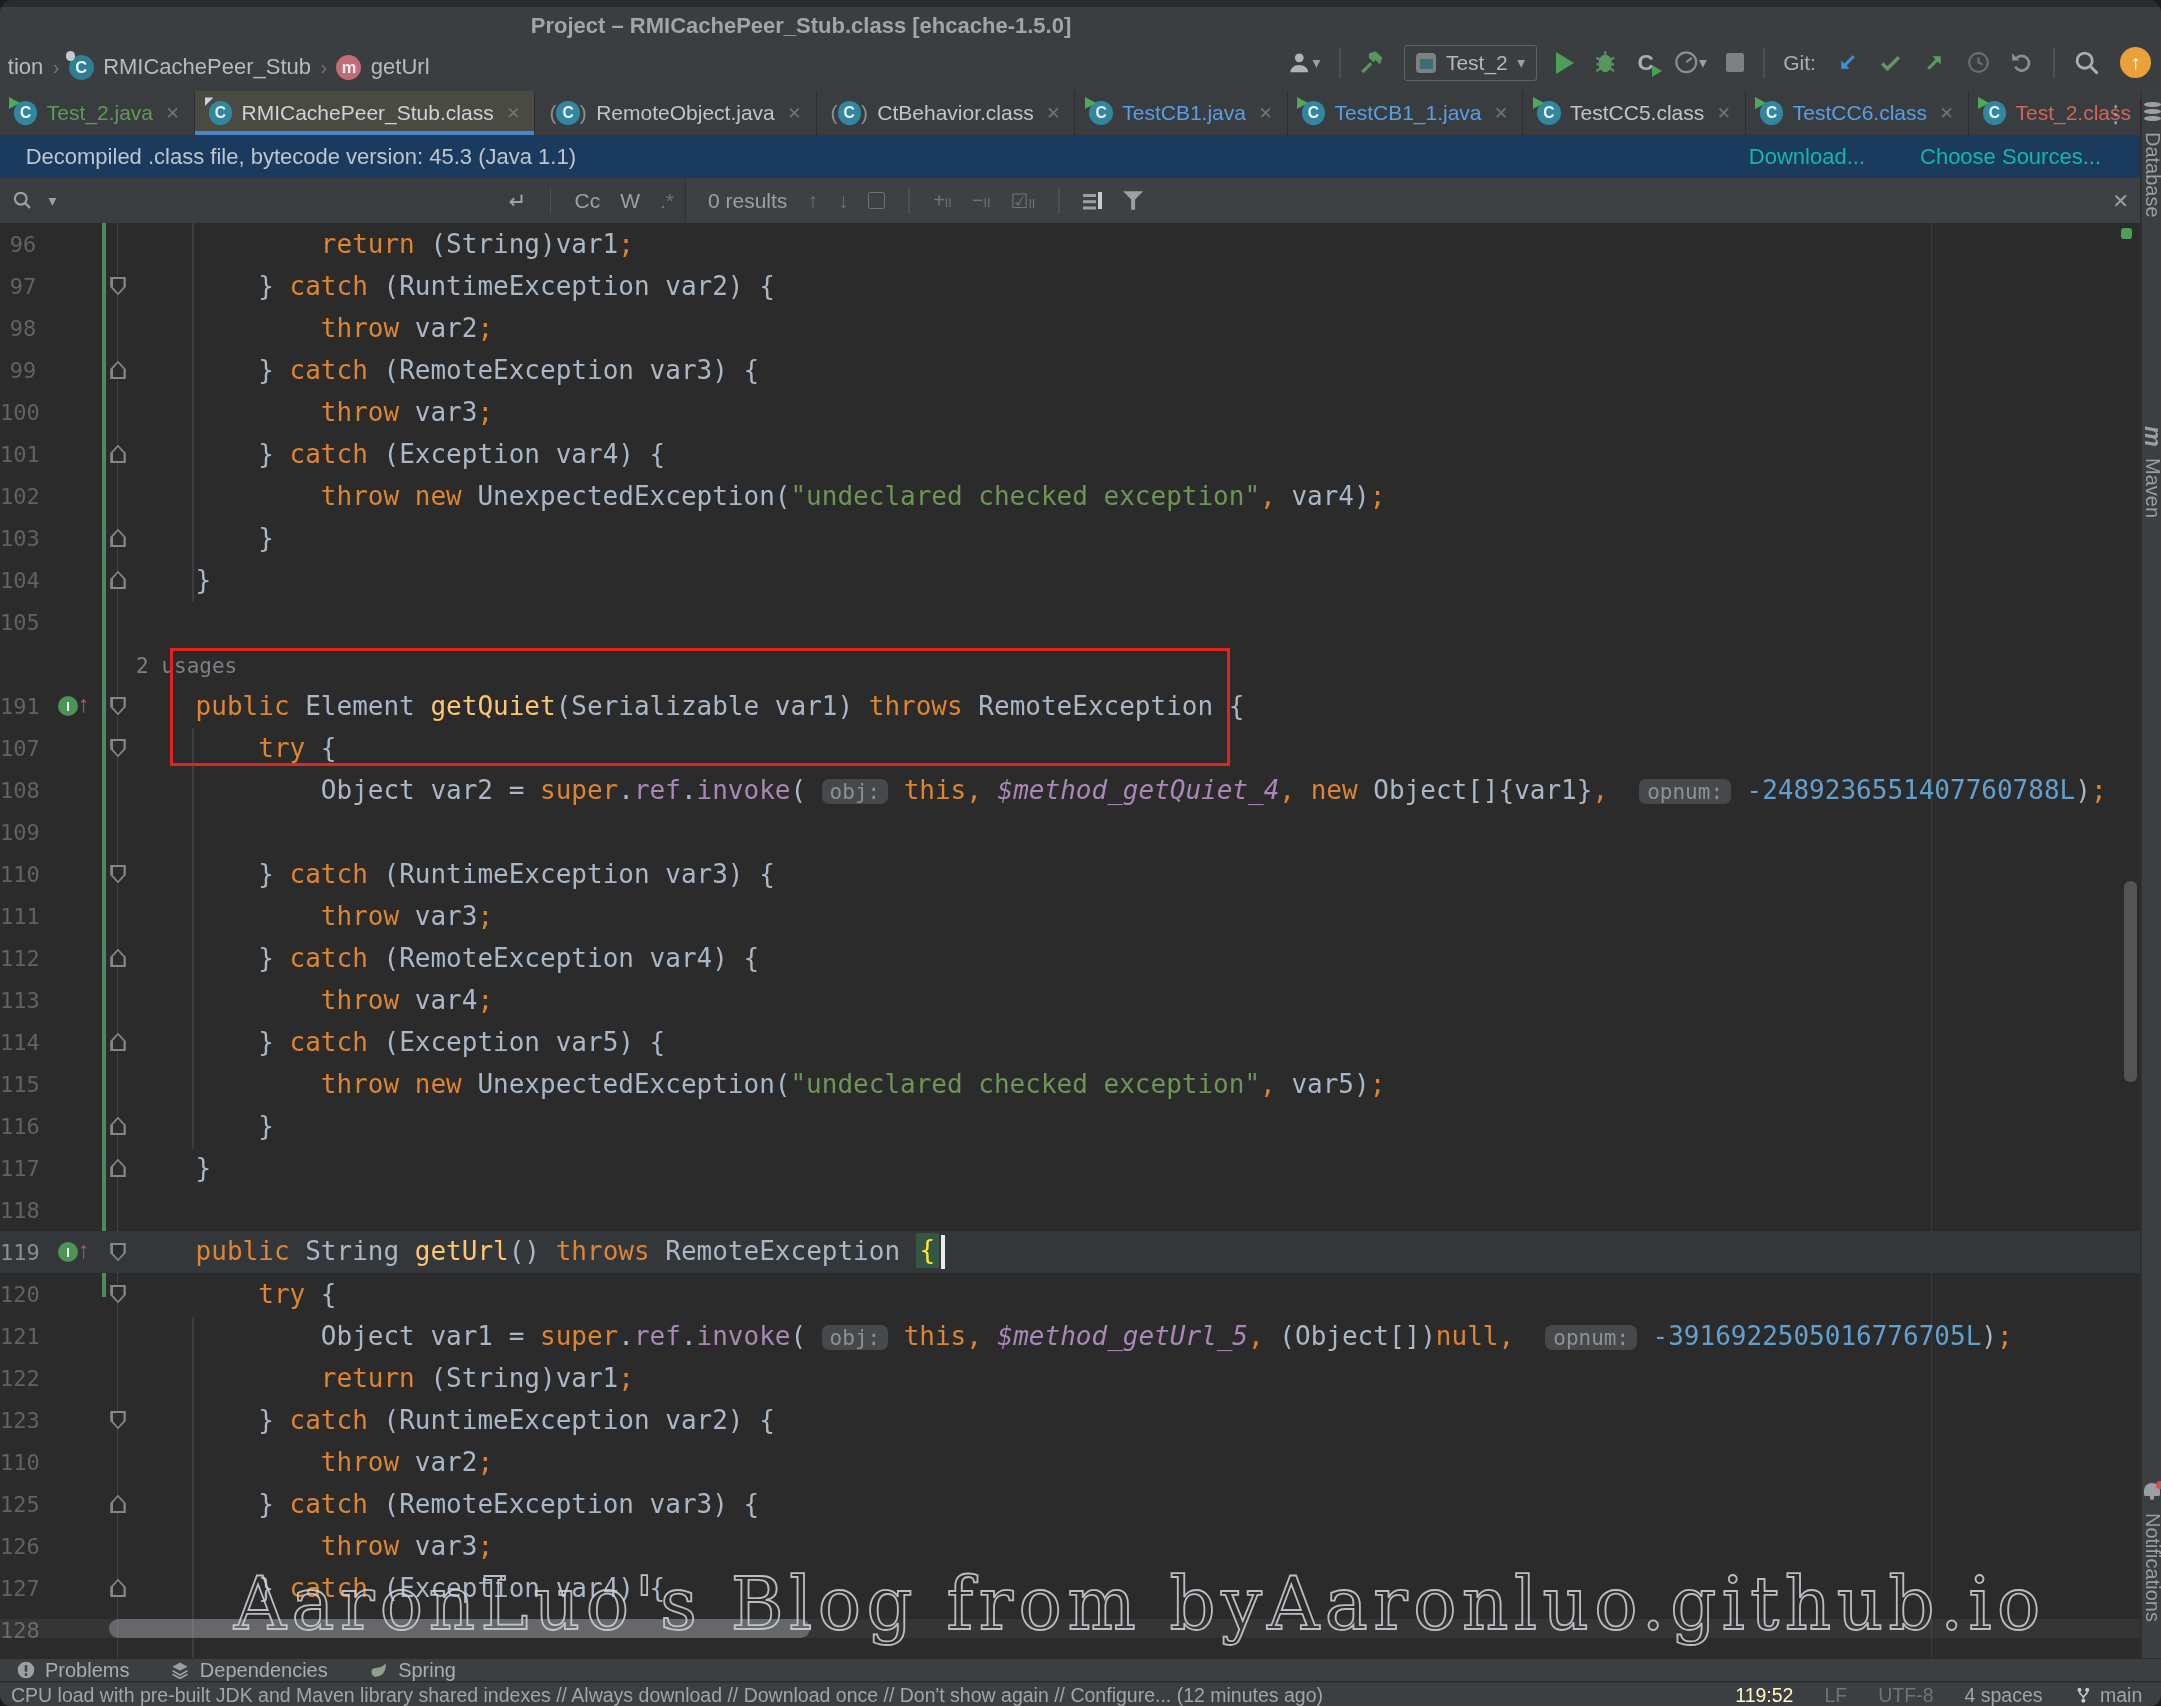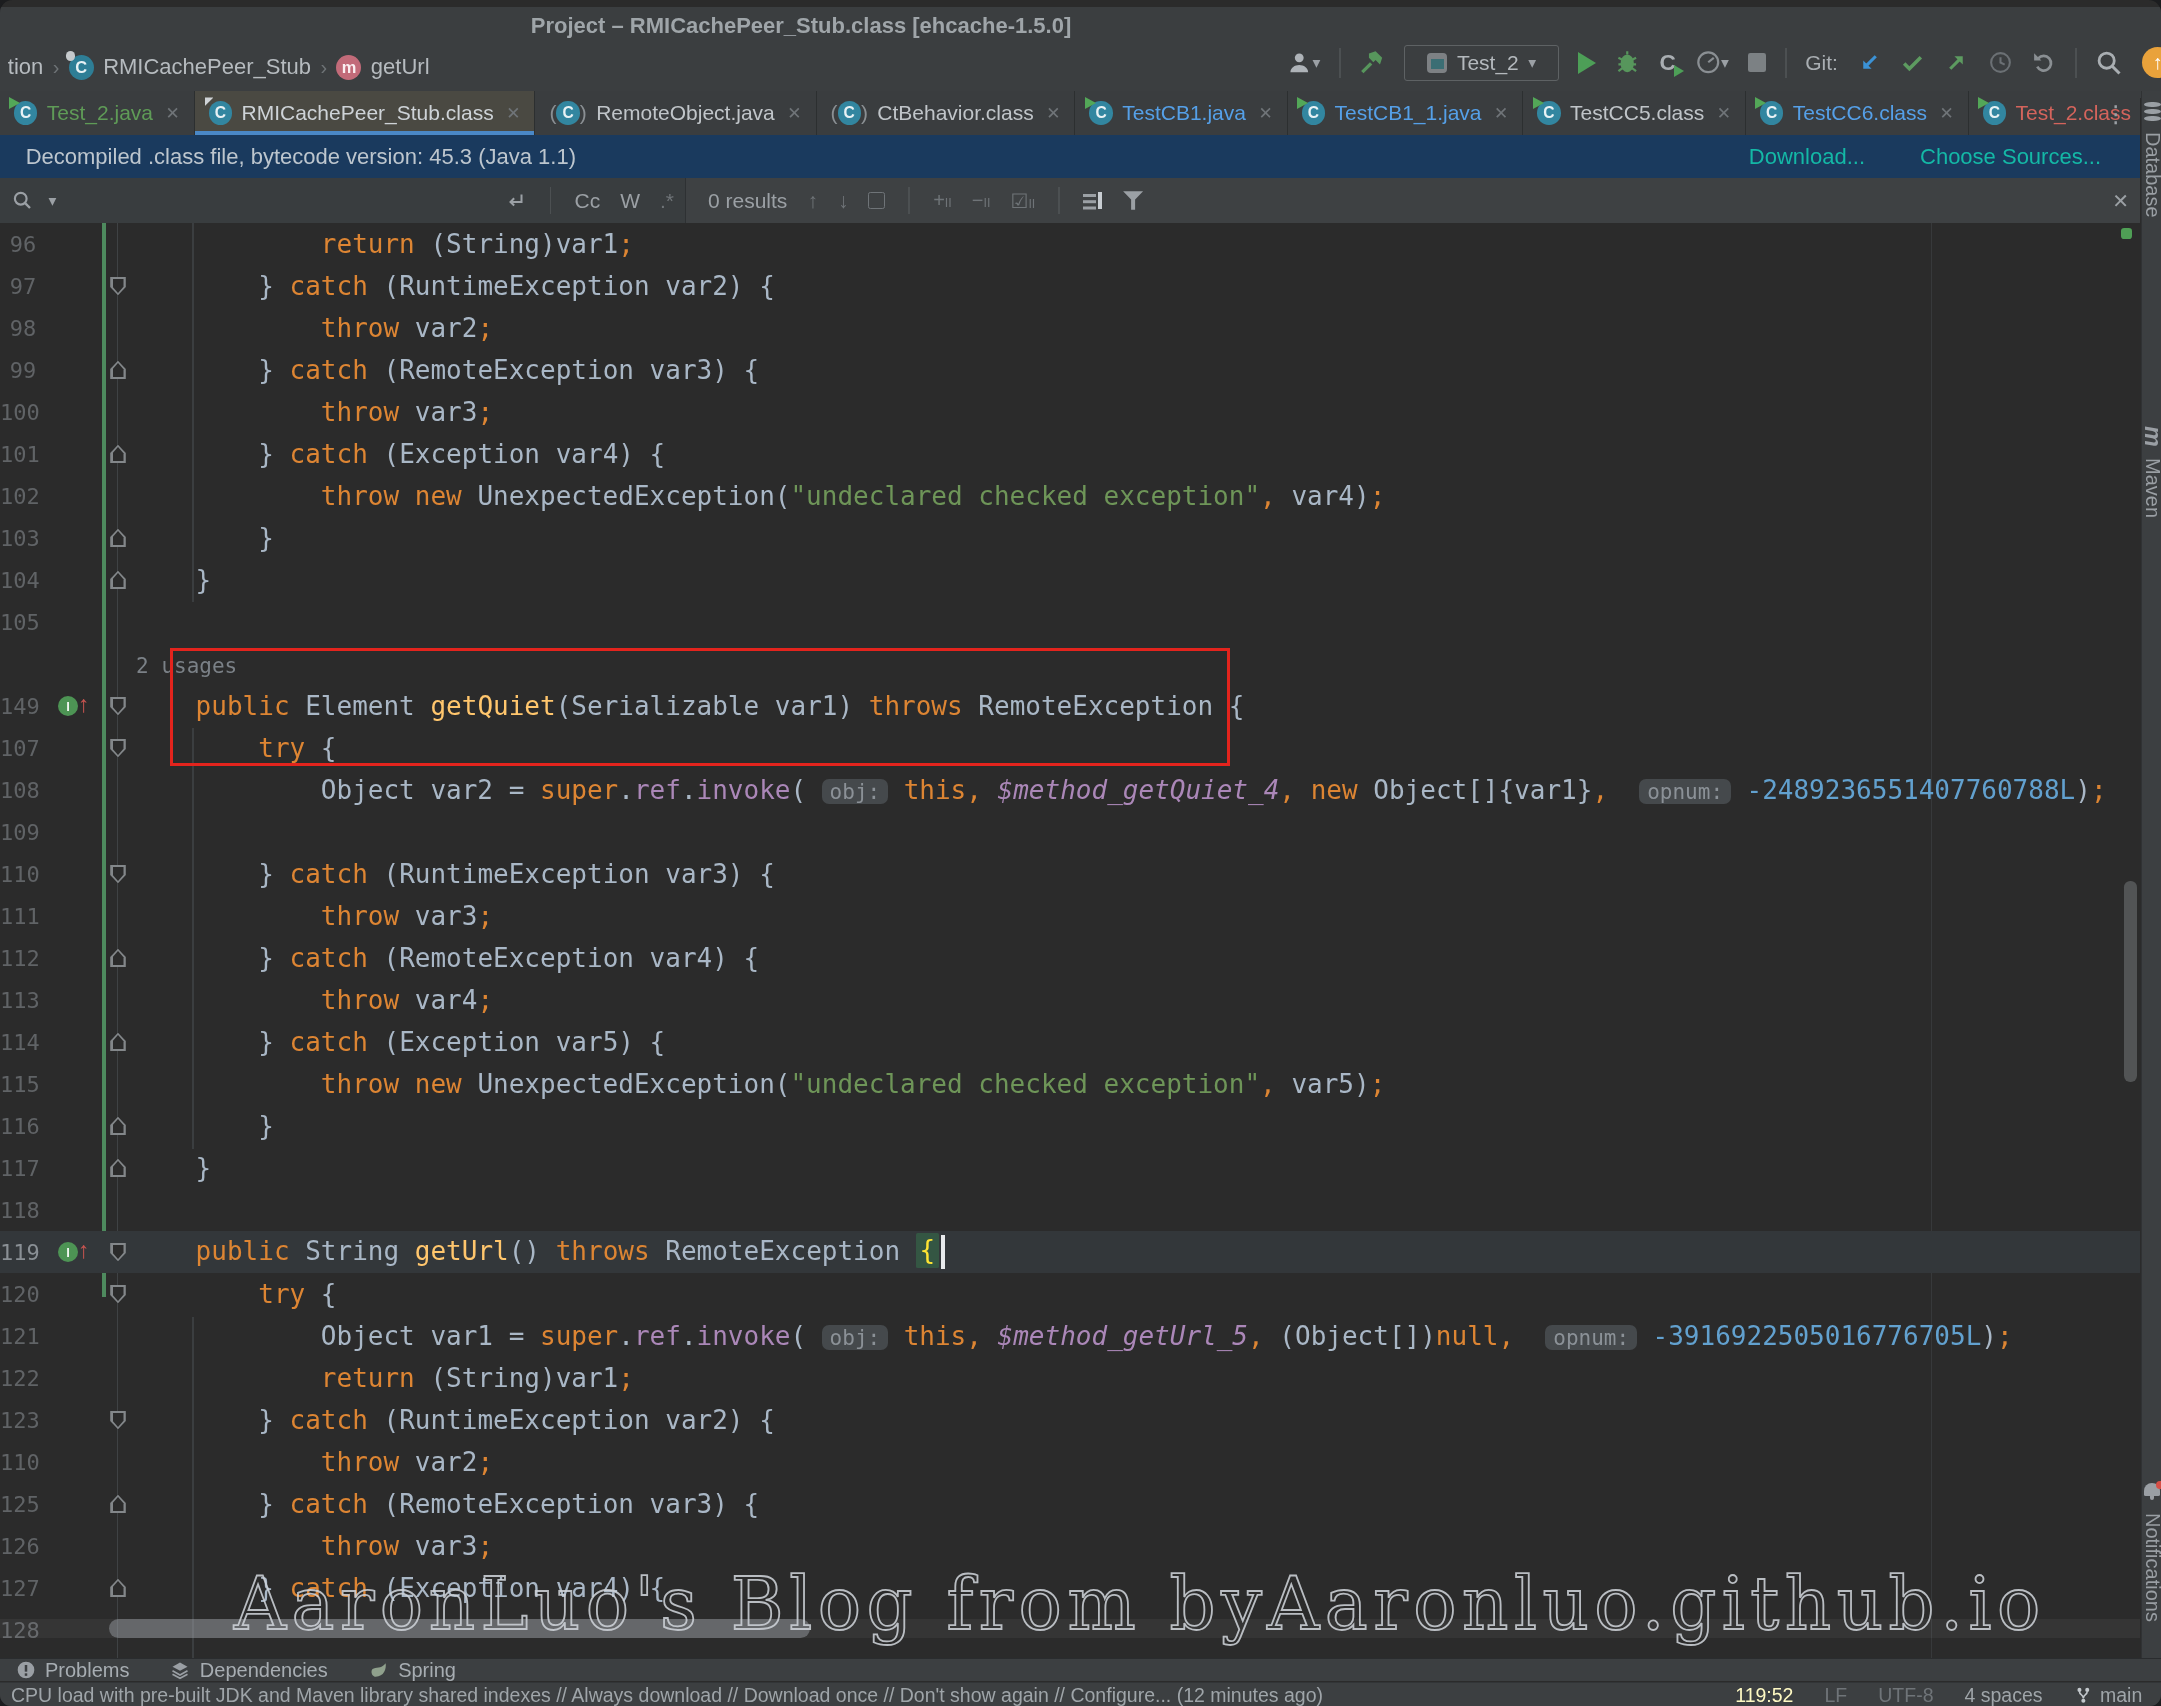--- a/index.html
+++ b/index.html
@@ -12,21 +12,21 @@
   #breadcrumb{position:absolute;left:7.8px;top:47px;display:flex;align-items:center;gap:9.4px;font-size:22px;color:#b6bbbf;}
   .crumb-sep{color:#6f7477;font-size:20px;}
   .circleC{display:inline-flex;align-items:center;justify-content:center;width:25px;height:25px;border-radius:50%;
            background:#2e7e96;color:#e8f2f5;font-size:16.4px;font-weight:700;position:relative;}
   .circleM{display:inline-flex;align-items:center;justify-content:center;width:25px;height:25px;border-radius:50%;
            background:#c26b79;color:#fbeff1;font-size:16.4px;font-weight:700;}
   .key-dot{position:absolute;left:-3.1px;top:-3.1px;width:9.4px;height:9.4px;border-radius:50%;background:#c6cacd;}
   #toolbar{position:absolute;left:1286px;top:36px;height:39px;display:flex;align-items:center;gap:18.7px;}
   .tb-sep{width:1.6px;height:30px;background:#4c5052;}
   .tb-ic{display:inline-flex;align-items:center;justify-content:center;}
-  .runcfg{display:flex;align-items:center;gap:9.4px;height:36px;padding:0 22px;border:1.6px solid #5e6264;border-radius:3px;color:#b4b9bd;font-size:21px;}
+  .runcfg{display:flex;align-items:center;gap:9.4px;height:36px;padding:0 11px;border:1.6px solid #5e6264;border-radius:3px;color:#b4b9bd;font-size:21px;}
   .mini-app{width:20px;height:20px;border-radius:3.9px;background:#7d8184;position:relative;}
   .mini-app::after{content:"";position:absolute;left:3.9px;top:6.2px;right:3.9px;bottom:3.9px;background:#3b6e74;}
   .dd{color:#9ba0a5;font-size:15.6px;}
   .play-tri{width:0;height:0;border-top:11px solid transparent;border-bottom:11px solid transparent;border-left:18.7px solid #4d9f57;}
   .stop-sq{width:18.7px;height:18.7px;background:#7c8184;border-radius:2.3px;}
   .git-label{font-size:21px;color:#a9aeb2;}
   .cov-c{position:relative;font-size:22.6px;font-weight:700;color:#a9aeb2;}
   .cov-c .mini-play{position:absolute;right:-7.8px;bottom:-1.6px;width:0;height:0;border-top:6.2px solid transparent;border-bottom:6.2px solid transparent;border-left:10px solid #4d9f57;}
   .upd-circle{width:31px;height:31px;border-radius:50%;background:#e9a23b;color:#fff;display:flex;align-items:center;justify-content:center;font-size:20px;font-weight:700;}
   
@@ -418,21 +418,21 @@
           <span class="foldcol"></span>
           <span class="code"></span>
         </div>
         <div class="row">
           <span class="ln"></span>
           <span class="gut"></span>
           <span class="foldcol"></span>
           <span class="code"><span class="hint-txt">2 usages</span></span>
         </div>
         <div class="row">
-          <span class="ln">149</span>
+          <span class="ln">191</span>
           <span class="gut">
             <span class="ov-circle">I</span>
             <span class="ov-arrow">↑</span>
           </span>
           <span class="foldcol">
             <span class="fold-d"></span>
           </span>
           <span class="code"><span class="sg-k">    public</span><span class="sg-p"> Element </span><span class="sg-m">getQuiet</span><span class="sg-p">(Serializable var1) </span><span class="sg-k">throws</span><span class="sg-p"> RemoteException {</span></span>
         </div>
         <div class="row">

